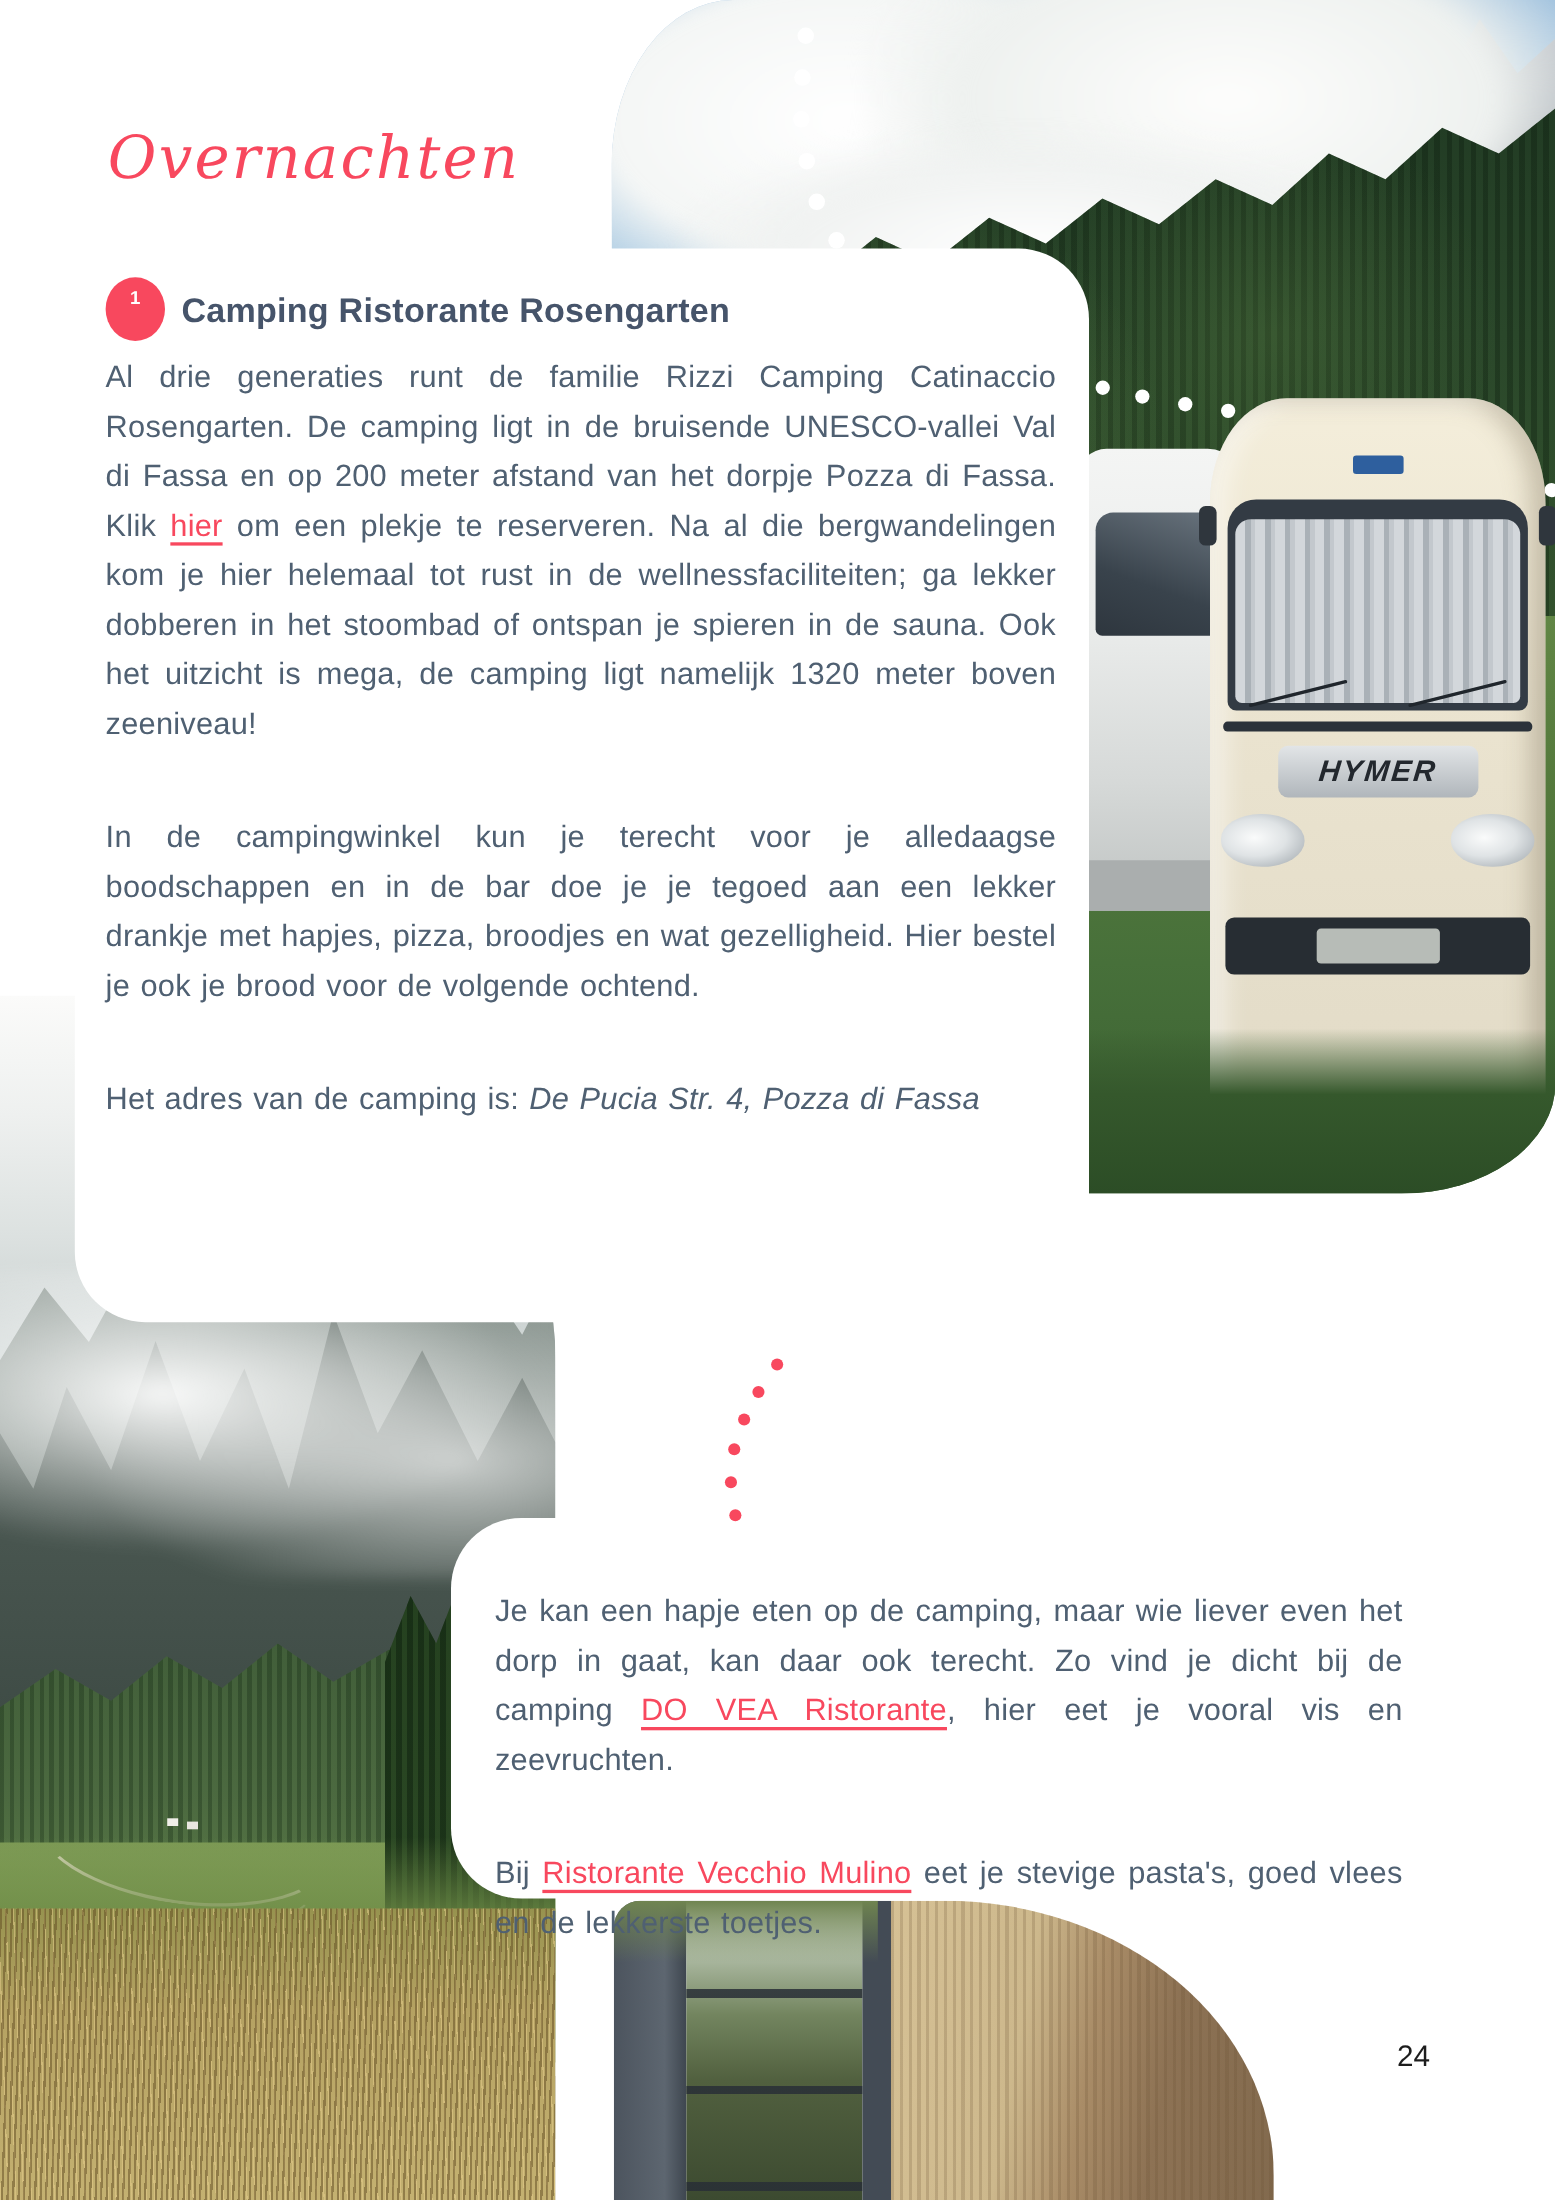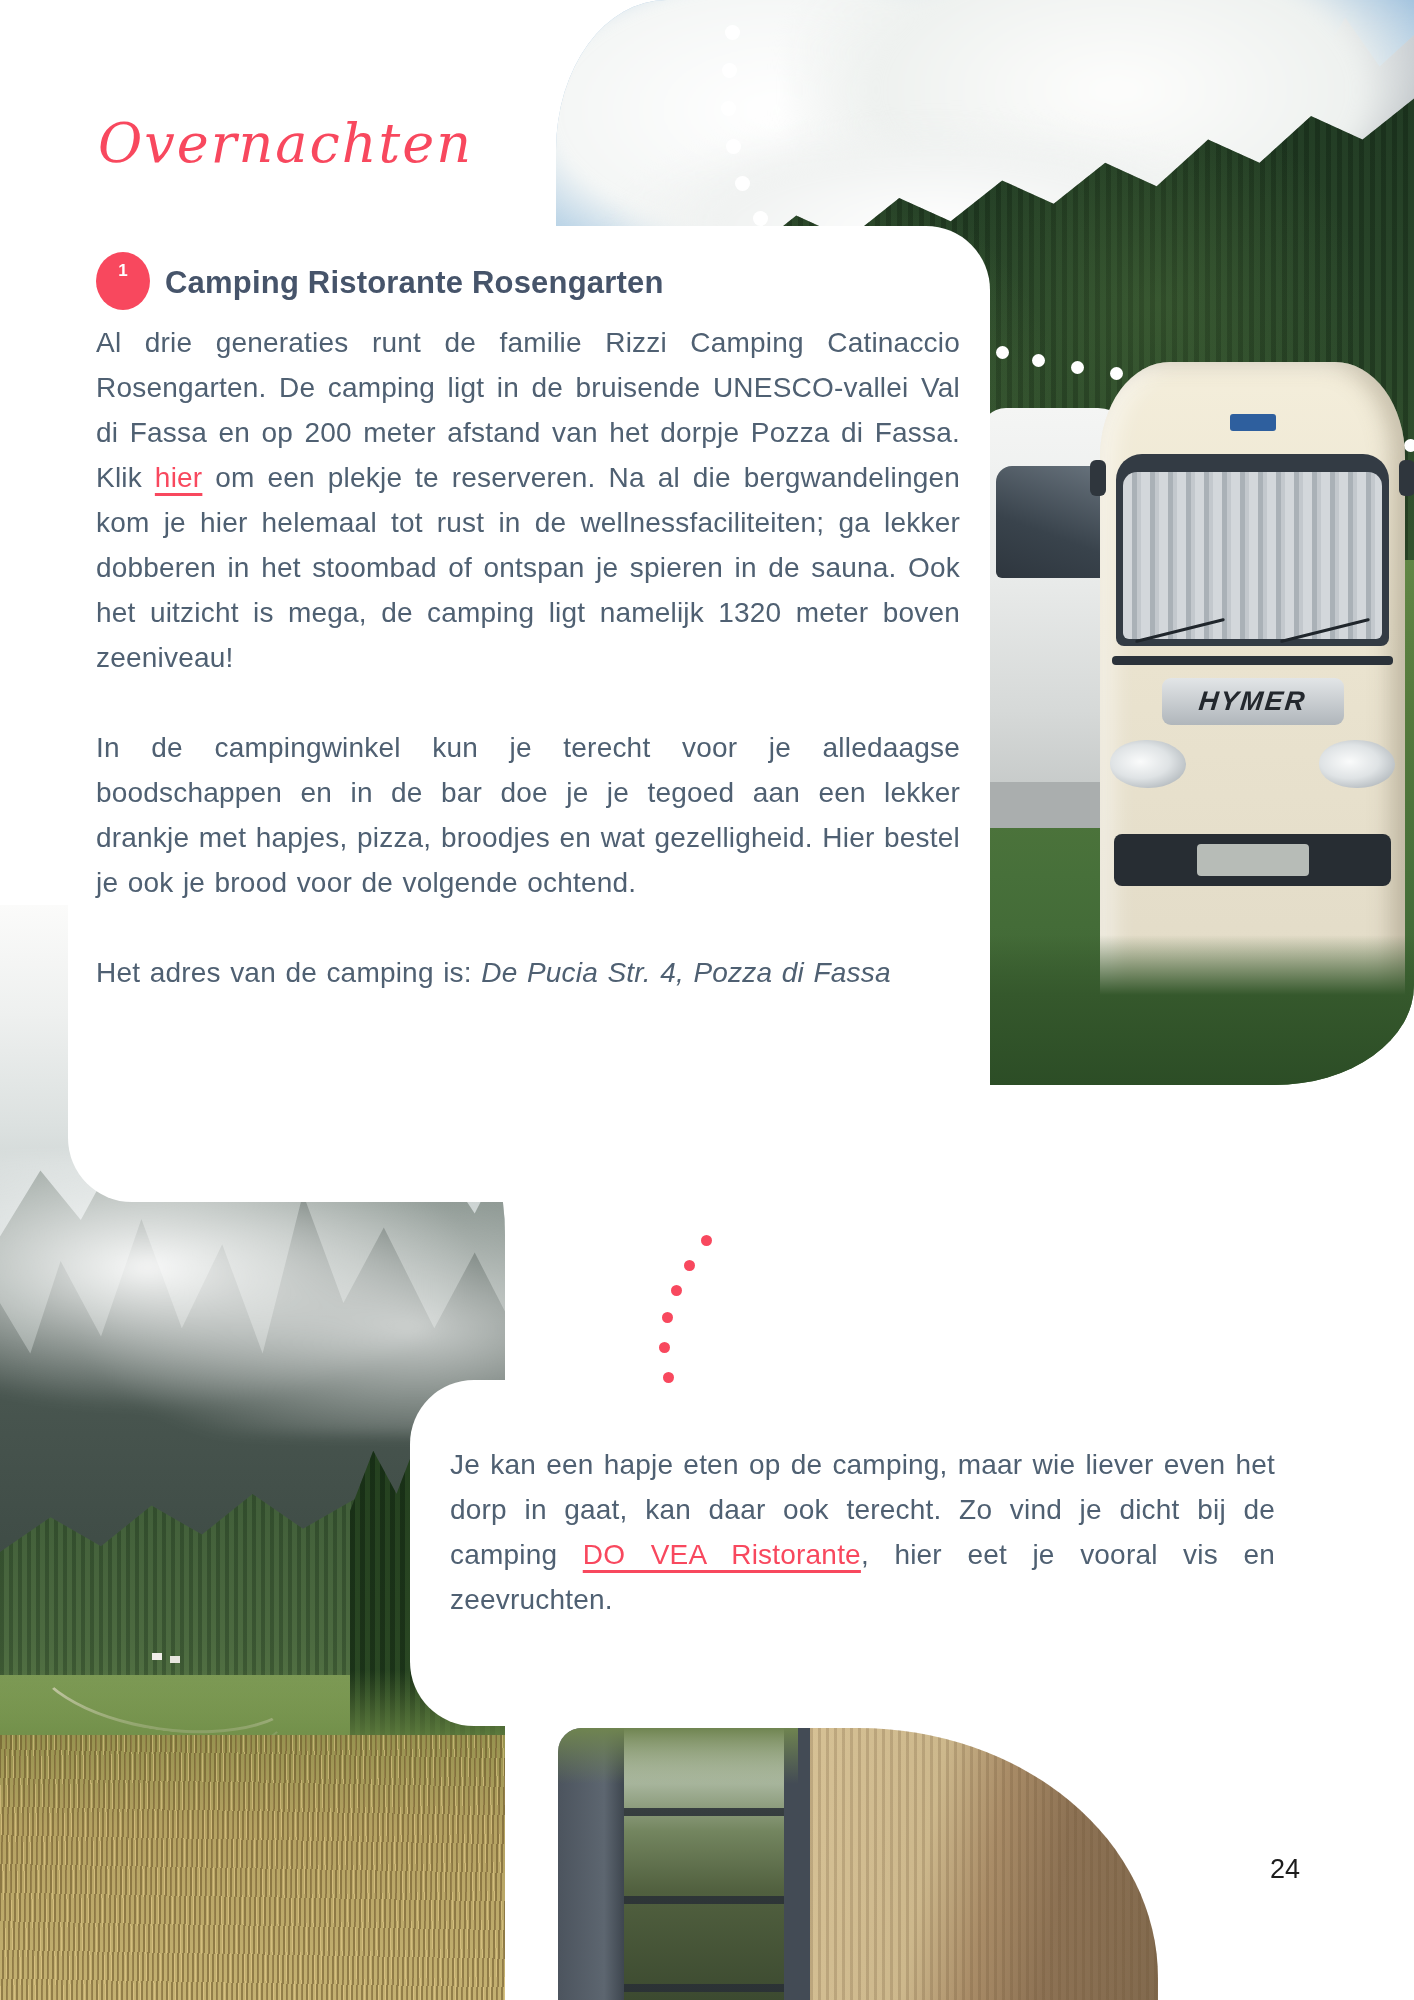--- a/index.html
+++ b/index.html
@@ -136,21 +136,21 @@
   .t-hotspots{right:141px;top:1306px;}
 
   .heading-row{display:flex;align-items:flex-start;gap:15px;}
   .badge{width:54px;height:58px;background:var(--accent,#F8485E);border-radius:50%;
     color:#fff;font-size:17px;font-weight:700;display:flex;justify-content:center;
     padding-top:9px;box-sizing:border-box;flex:0 0 auto;}
   .heading{font-size:31px;font-weight:700;color:var(--heading,#46546A);padding-top:13px;letter-spacing:.2px;}
 
   .para{font-size:28px;line-height:45px;color:var(--body,#4F6072);text-align:justify;
     letter-spacing:.2px;word-spacing:1.5px;}
-  .mt{margin-top:45px;}
+  .mt{margin-top:58px;}
   .p1{margin-top:10px;}
   .redlink{color:var(--accent,#F8485E);font-weight:400;text-decoration:underline;
     text-decoration-thickness:3px;text-underline-offset:6px;cursor:pointer;}
   .it{font-style:italic;}
 
   .rdot{position:absolute;width:11px;height:11px;border-radius:50%;background:var(--accent,#F8485E);z-index:6;}
   .pagenum{position:absolute;left:1270px;top:1854px;font-size:27px;color:var(--pagenum,#1D1D1D);z-index:6;}
 </style>
 </head>
 <body>
@@ -248,20 +248,21 @@
       </div>
       <div class="heading">Camping Ristorante Rosengarten</div>
     </div>
     <p class="para p1"><span>Al drie generaties runt de familie Rizzi Camping Catinaccio Rosengarten. De camping ligt in de bruisende UNESCO-vallei Val di Fassa en op 200 meter afstand van het dorpje Pozza di Fassa. Klik </span><a class="redlink">hier</a><span> om een plekje te reserveren. Na al die bergwandelingen kom je hier helemaal tot rust in de wellnessfaciliteiten; ga lekker dobberen in het stoombad of ontspan je spieren in de sauna. Ook het uitzicht is mega, de camping ligt namelijk 1320 meter boven zeeniveau!</span></p>
     <p class="para mt">In de campingwinkel kun je terecht voor je alledaagse boodschappen en in de bar doe je je tegoed aan een lekker drankje met hapjes, pizza, broodjes en wat gezelligheid. Hier bestel je ook je brood voor de volgende ochtend.</p>
     <p class="para mt"><span>Het adres van de camping is: </span><span class="it">De Pucia Str. 4, Pozza di Fassa</span></p>
   </div>
 
   <div class="card card-b">
     <p class="para"><span>Je kan een hapje eten op de camping, maar wie liever even het dorp in gaat, kan daar ook terecht. Zo vind je dicht bij de camping </span><a class="redlink">DO VEA Ristorante</a><span>, hier eet je vooral vis en zeevruchten.</span></p>
+    <p class="para mt"><span>Bij </span><a class="redlink">Ristorante Vecchio Mulino</a><span> eet je stevige pasta's, goed vlees en de lekkerste toetjes.</span></p>
   </div>
 
   <div class="rdot" style="left:701px;top:1235px;"></div>
   <div class="rdot" style="left:684px;top:1260px;"></div>
   <div class="rdot" style="left:671px;top:1285px;"></div>
   <div class="rdot" style="left:662px;top:1312px;"></div>
   <div class="rdot" style="left:659px;top:1342px;"></div>
   <div class="rdot" style="left:663px;top:1372px;"></div>
 
   <div class="pagenum">24</div>

